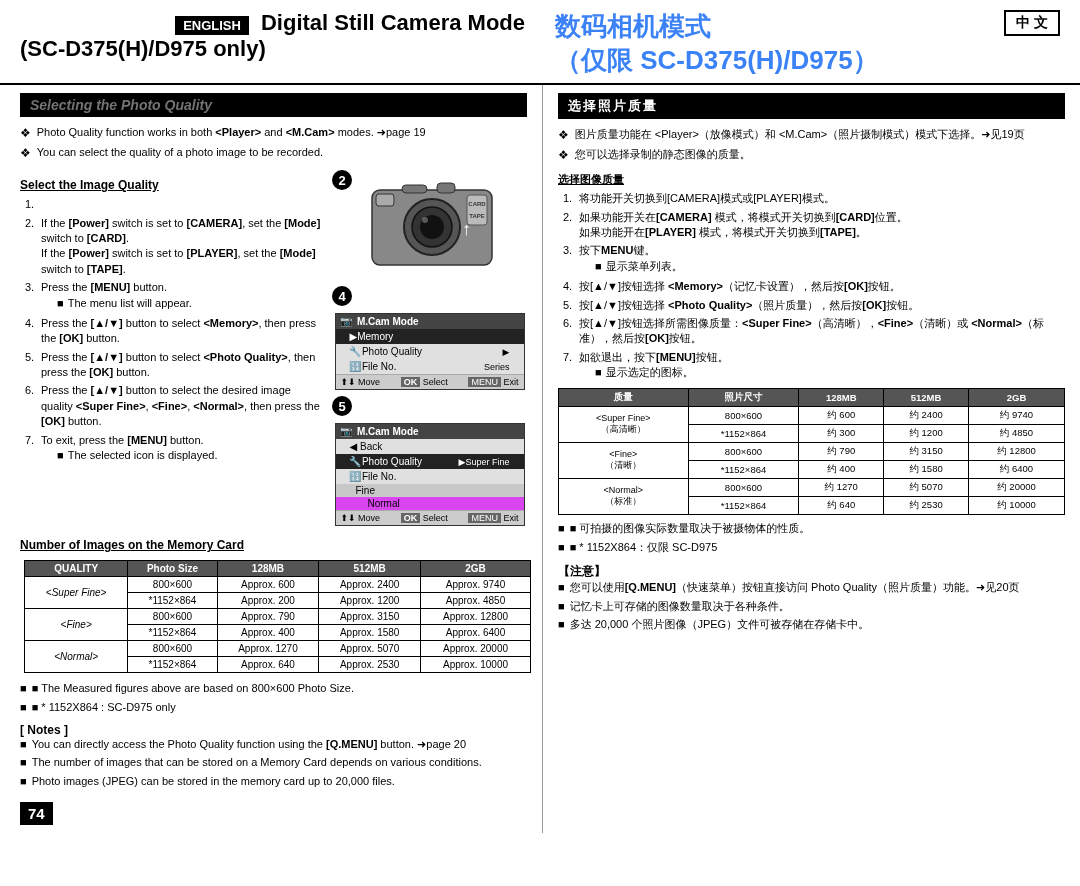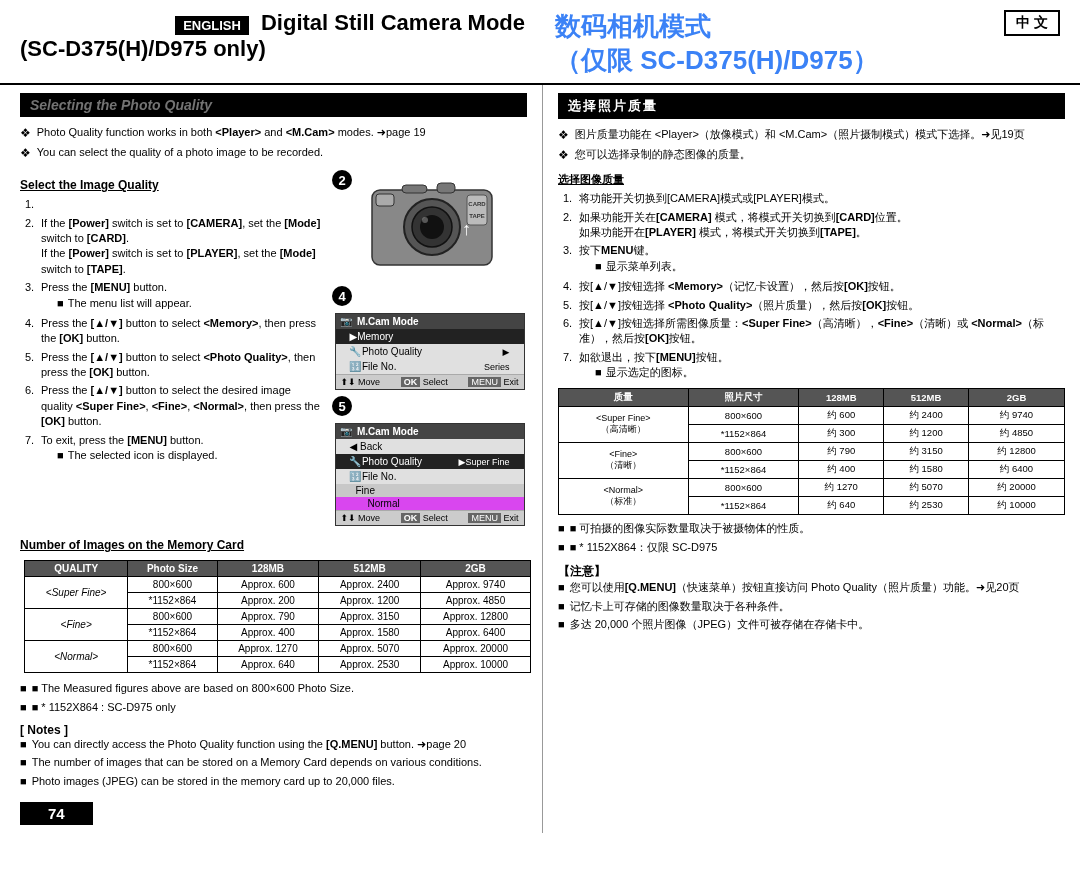--- a/index.html
+++ b/index.html
@@ -317,21 +317,21 @@
       color: #fff;
     }
 
     
     .page-num-box {
       display: inline-block;
       background: #000;
       color: #fff;
       font-weight: bold;
       font-size: 15px;
-      padding: 3px 28px;
+      padding: 3px 8px;
       margin-top: 5px;
     }
   </style>
 </head>
 <body>
 
 <div class="page">
 
   <div class="header">
     <div class="header-left">

